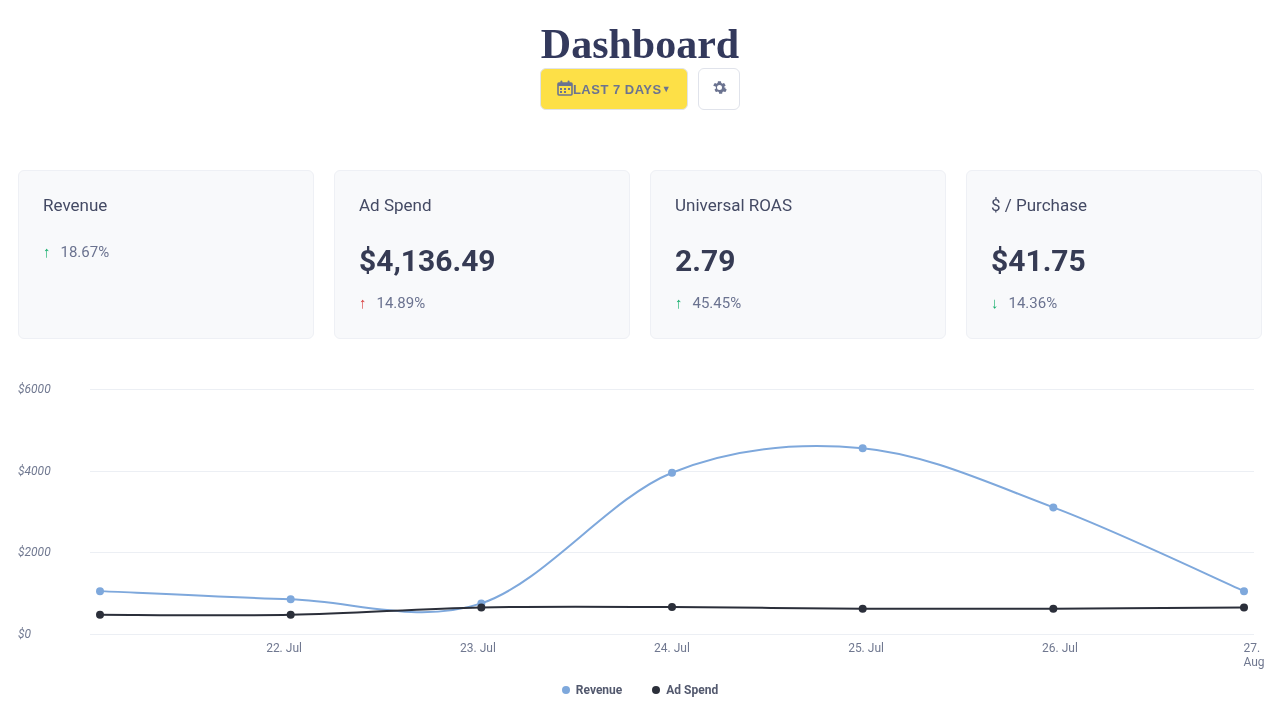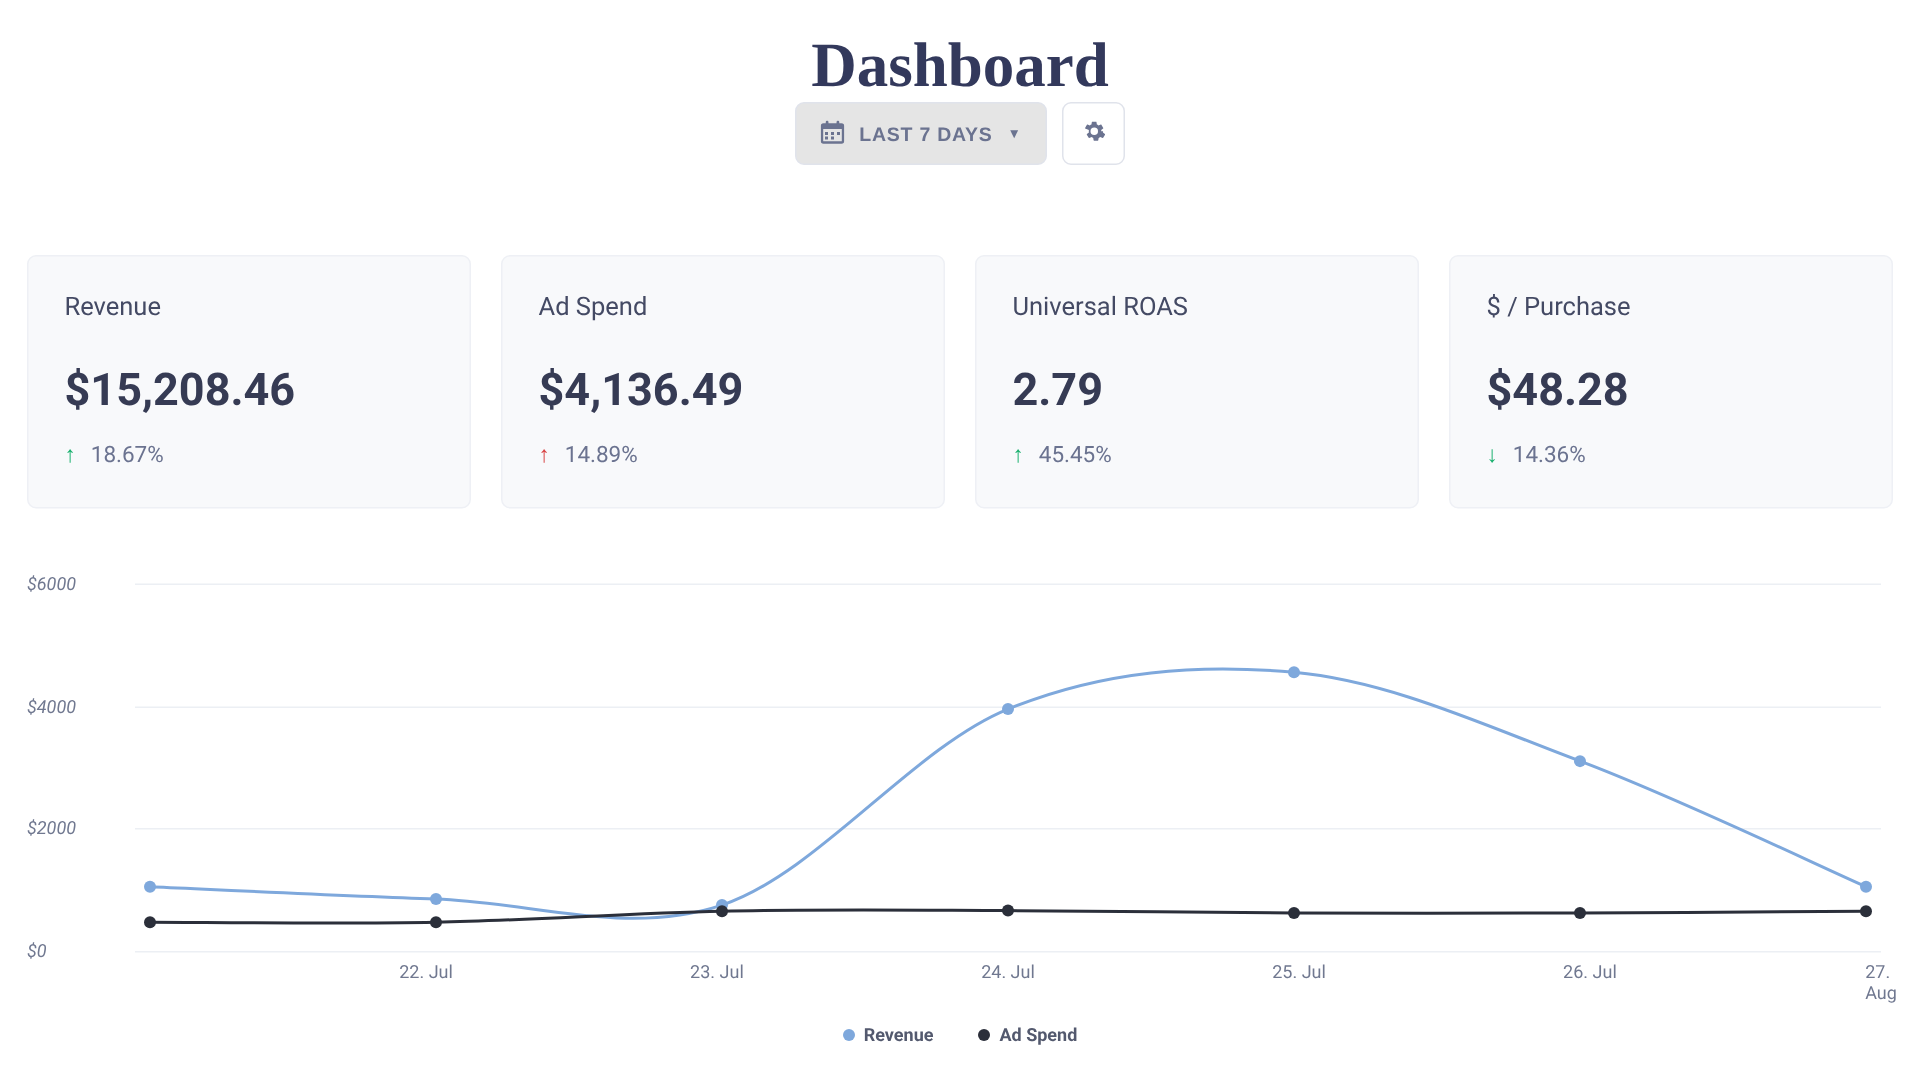--- a/index.html
+++ b/index.html
@@ -28,25 +28,24 @@
       font-weight: 600;
       color: #33395c;
     }
     .header-controls {
       display: flex;
       gap: 10px;
     }
     .date-range-btn {
       display: flex;
       align-items: center;
-      gap: 10px;
       padding: 10px 16px;
       border: 1px solid #e0e3eb;
       border-radius: 6px;
-      background: #e5e5e5;
+      background: #fde047;
       cursor: pointer;
       font-size: 13px;
       font-weight: 700;
       color: #6b7390;
       letter-spacing: 0.5px;
     }
     .settings-btn {
       display: flex;
       align-items: center;
       justify-content: center;
@@ -174,21 +173,20 @@
           <path d="M12 8a4 4 0 100 8 4 4 0 000-8zm9.4 4c0 .5 0 1-.1 1.4l2.1 1.6c.2.1.2.4.1.6l-2 3.4c-.1.2-.4.3-.6.2l-2.5-1c-.5.4-1.1.7-1.7.9l-.4 2.6c0 .2-.2.4-.5.4h-4c-.2 0-.4-.2-.5-.4l-.4-2.6c-.6-.2-1.2-.5-1.7-.9l-2.5 1c-.2.1-.5 0-.6-.2l-2-3.4c-.1-.2-.1-.5.1-.6l2.1-1.6c-.1-.5-.1-.9-.1-1.4s0-1 .1-1.4L2.3 9c-.2-.1-.2-.4-.1-.6l2-3.4c.1-.2.4-.3.6-.2l2.5 1c.5-.4 1.1-.7 1.7-.9l.4-2.6c0-.2.2-.4.5-.4h4c.2 0 .4.2.5.4l.4 2.6c.6.2 1.2.5 1.7.9l2.5-1c.2-.1.5 0 .6.2l2 3.4c.1.2.1.5-.1.6l-2.1 1.6c.1.5.1.9.1 1.4z"></path>
         </svg>
       </span>
     </button>
   </div>
 </div>
 
 <div class="cards">
   <div class="card">
     <div class="card-title">Revenue</div>
-    <div class="card-value">$15,208.46</div>
     <div class="card-delta">
       <span class="arrow-up-green">↑</span>
       <span>18.67%</span>
     </div>
   </div>
   <div class="card">
     <div class="card-title">Ad Spend</div>
     <div class="card-value">$4,136.49</div>
     <div class="card-delta">
       <span class="arrow-up-red">↑</span>
@@ -198,21 +196,21 @@
   <div class="card">
     <div class="card-title">Universal ROAS</div>
     <div class="card-value">2.79</div>
     <div class="card-delta">
       <span class="arrow-up-green">↑</span>
       <span>45.45%</span>
     </div>
   </div>
   <div class="card">
     <div class="card-title">$ / Purchase</div>
-    <div class="card-value">$48.28</div>
+    <div class="card-value">$41.75</div>
     <div class="card-delta">
       <span class="arrow-down-green">↓</span>
       <span>14.36%</span>
     </div>
   </div>
 </div>
 
 <div class="chart-area">
 
   <div class="y-tick" style="top:245px">$0</div>

